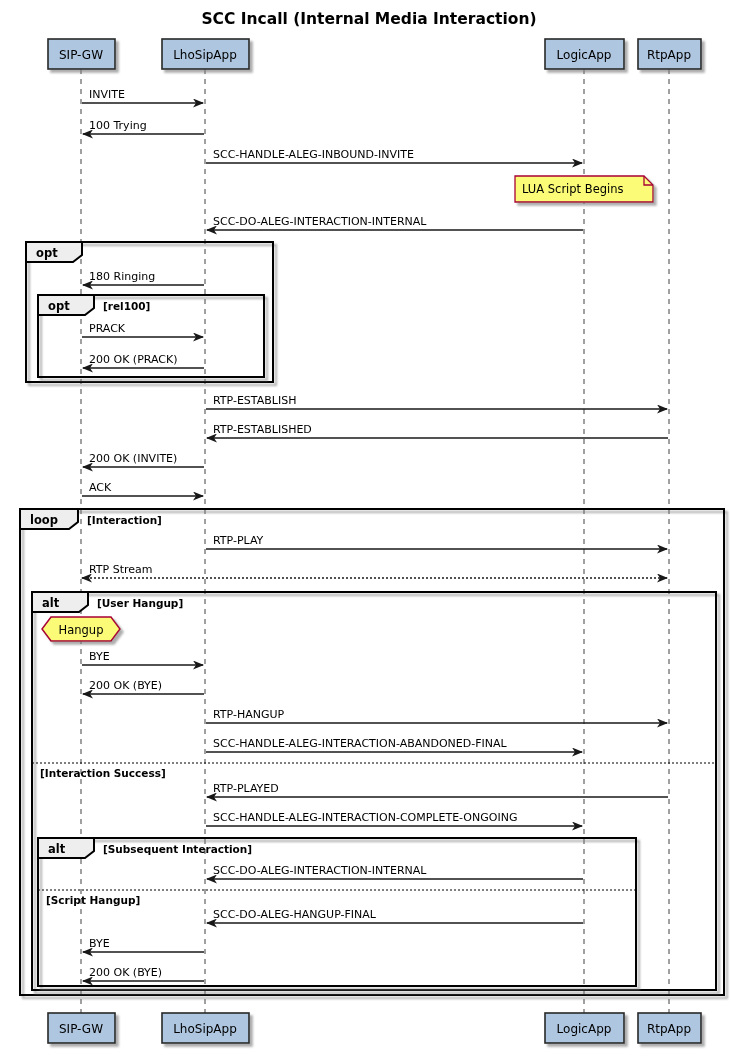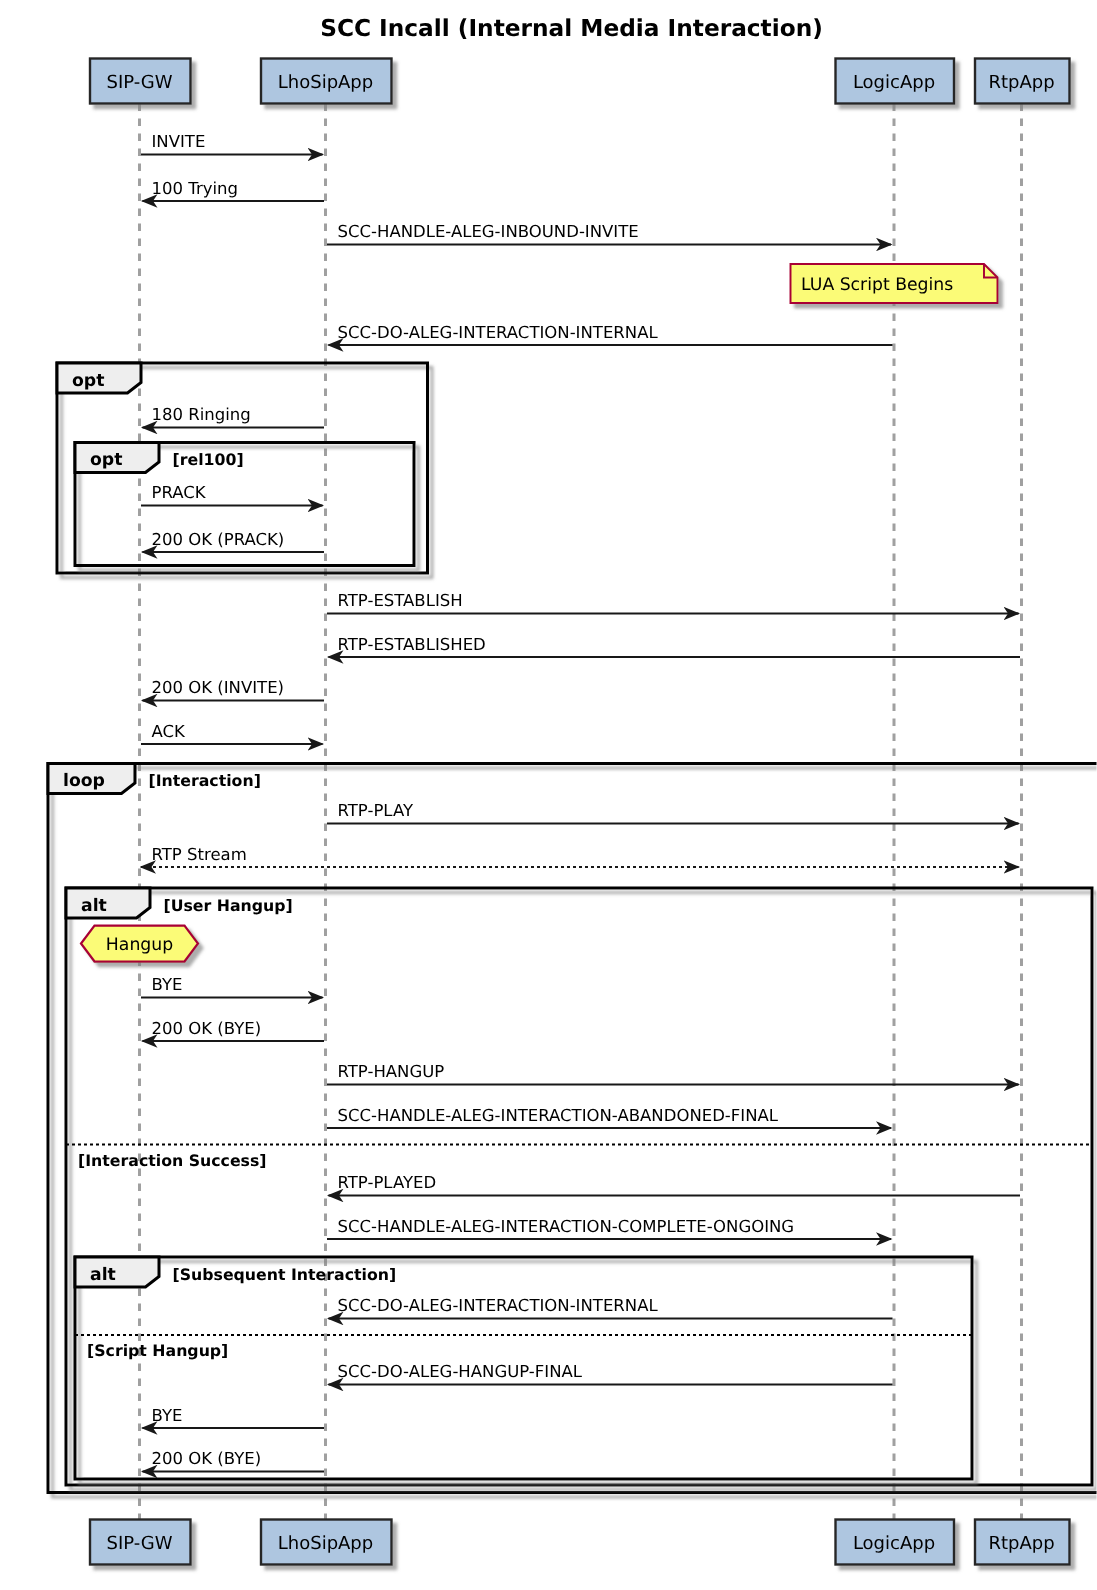--- a/index.html
+++ b/index.html
@@ -3,21 +3,21 @@
 <meta charset="utf-8">
 <style>
   html,body{margin:0;padding:0;}
   body{
     width:731px;height:1060px;
     background:#ffffff;
     font-family:"DejaVu Sans", sans-serif;
     position:relative;
     overflow:hidden;
   }
-  #stage{position:absolute;left:16px;top:0;width:580px;height:1060px;}
+  #stage{position:absolute;left:4px;top:0;width:580px;height:1060px;}
   svg{position:absolute;left:0;top:0;}
   .diag-title{
     font-size:15.5px;font-weight:bold;fill:#000;
     font-family:"DejaVu Sans", sans-serif;
   }
   .msg-label{font-size:11px;fill:#000;font-family:"DejaVu Sans", sans-serif;}
   .part-label{font-size:12px;fill:#000;font-family:"DejaVu Sans", sans-serif;}
   .frame-kw{font-size:11.5px;font-weight:bold;fill:#000;font-family:"DejaVu Sans", sans-serif;}
   .frame-cond{font-size:10.5px;font-weight:bold;fill:#000;font-family:"DejaVu Sans", sans-serif;}
   .note-label{font-size:11.5px;fill:#000;font-family:"DejaVu Sans", sans-serif;}

